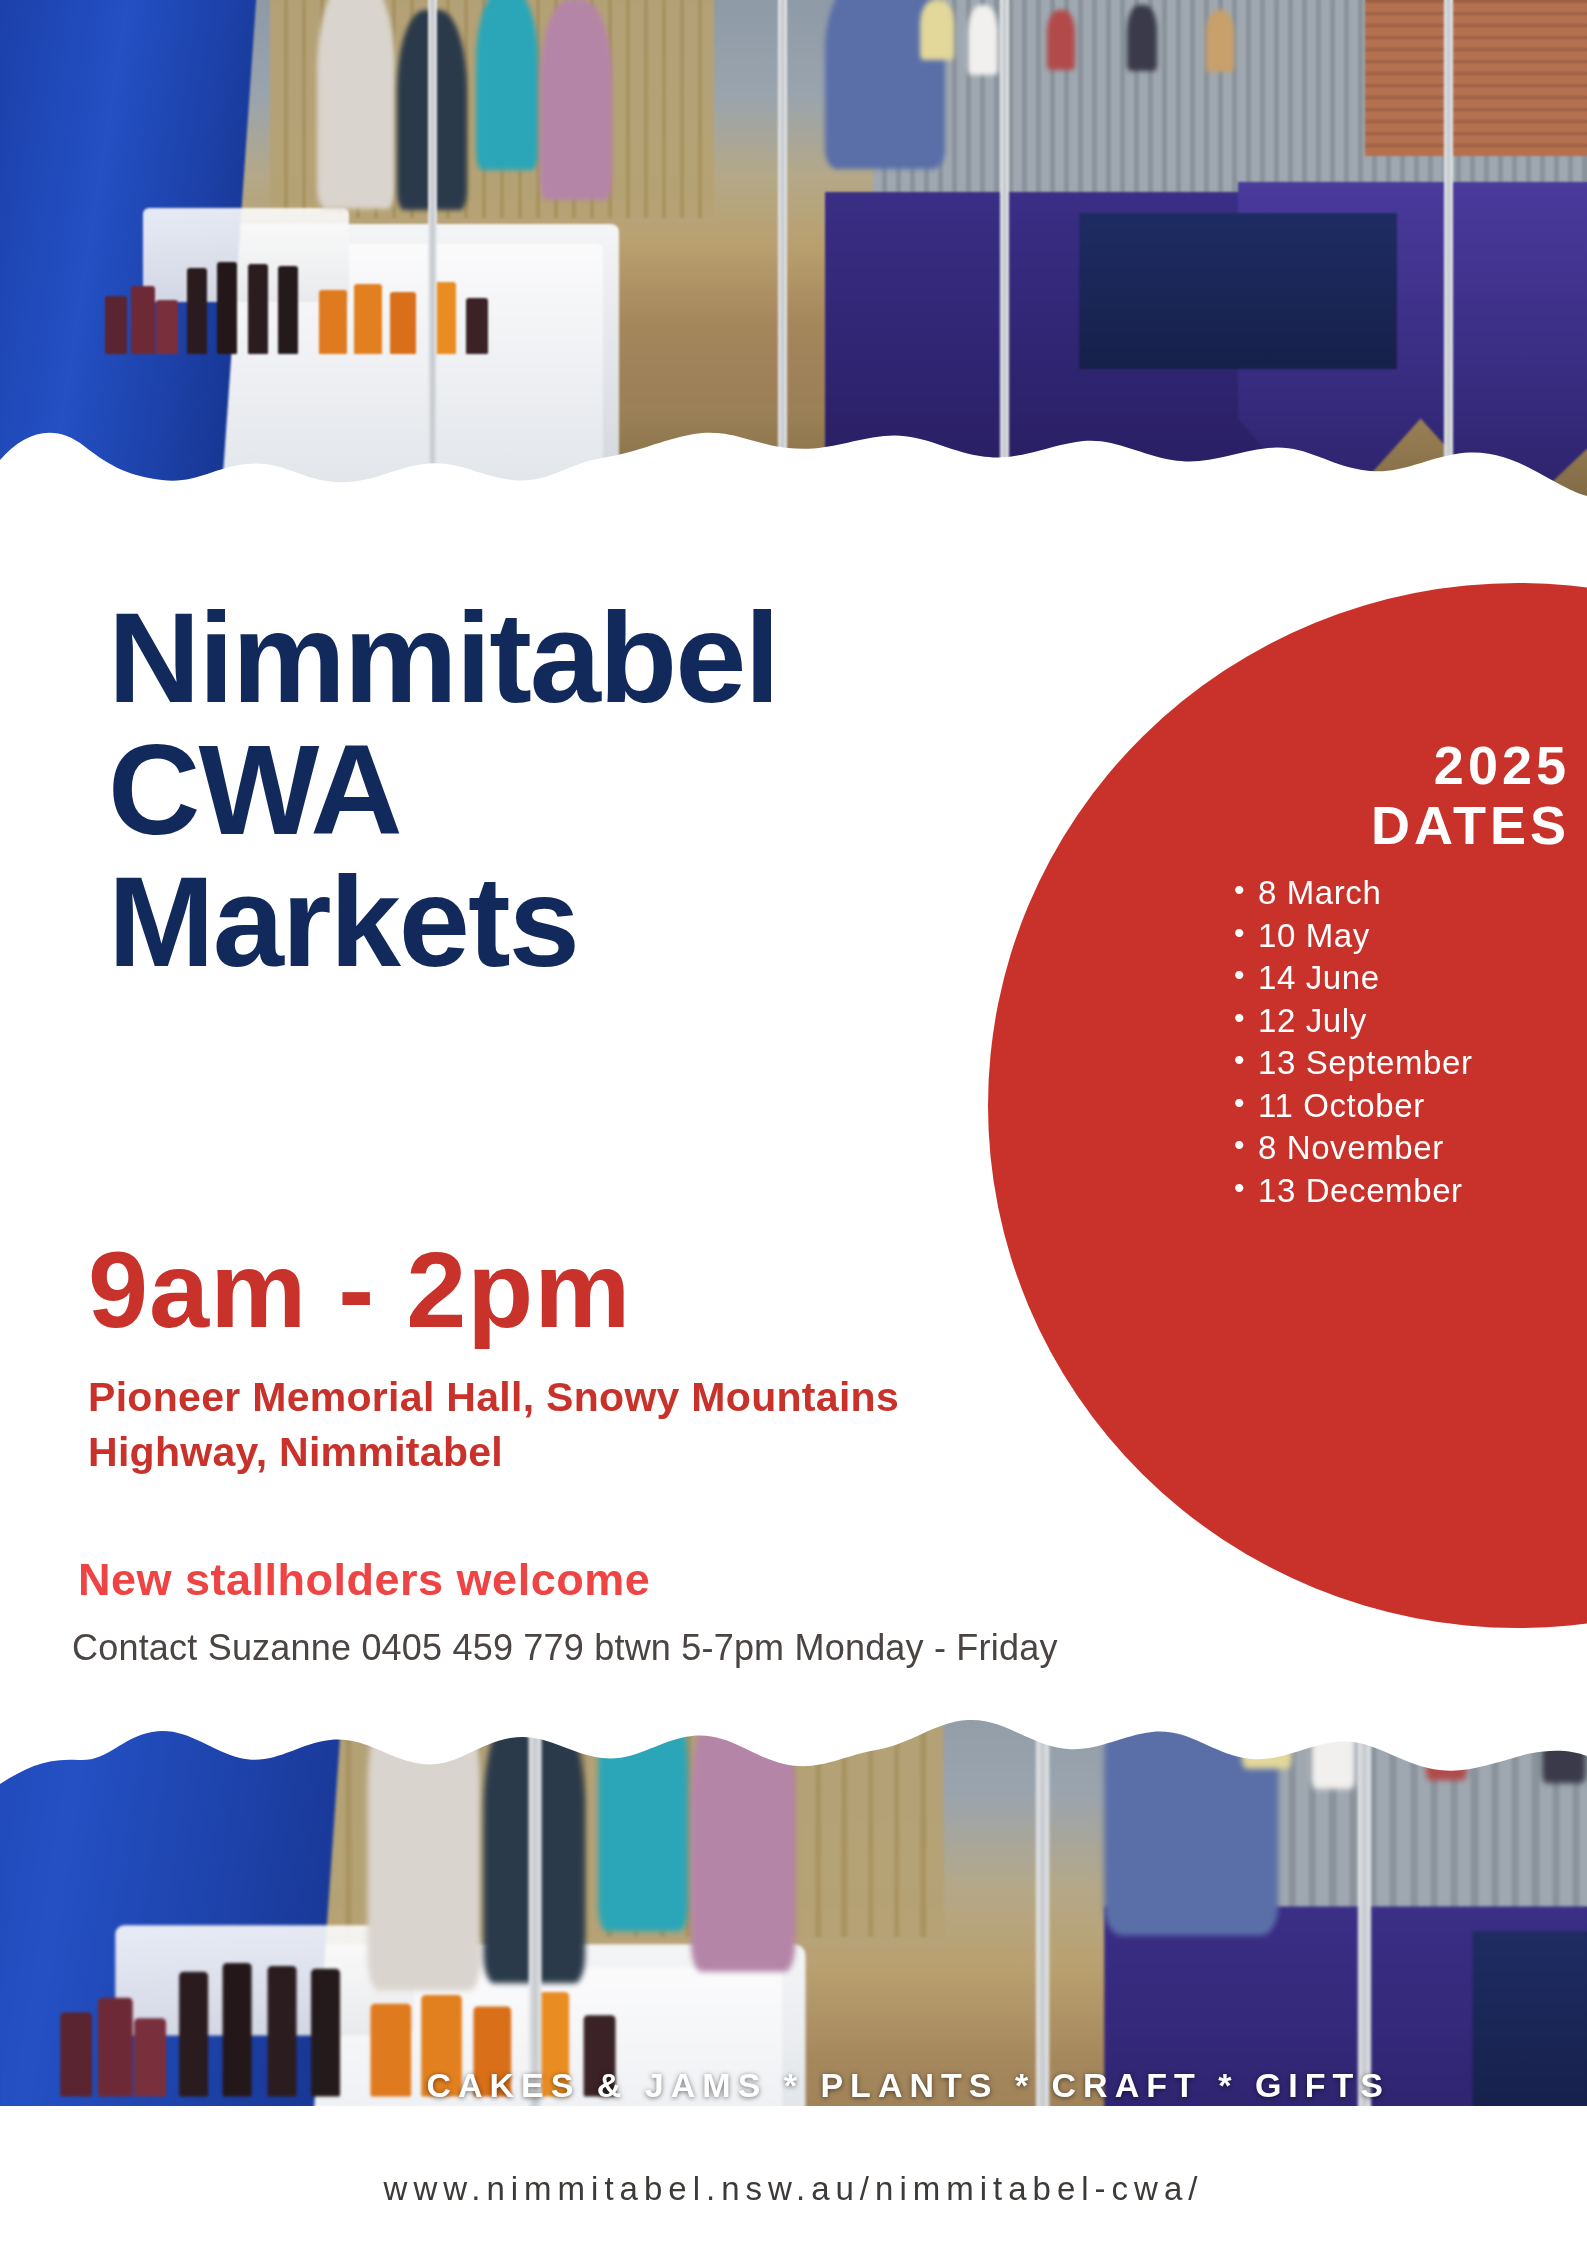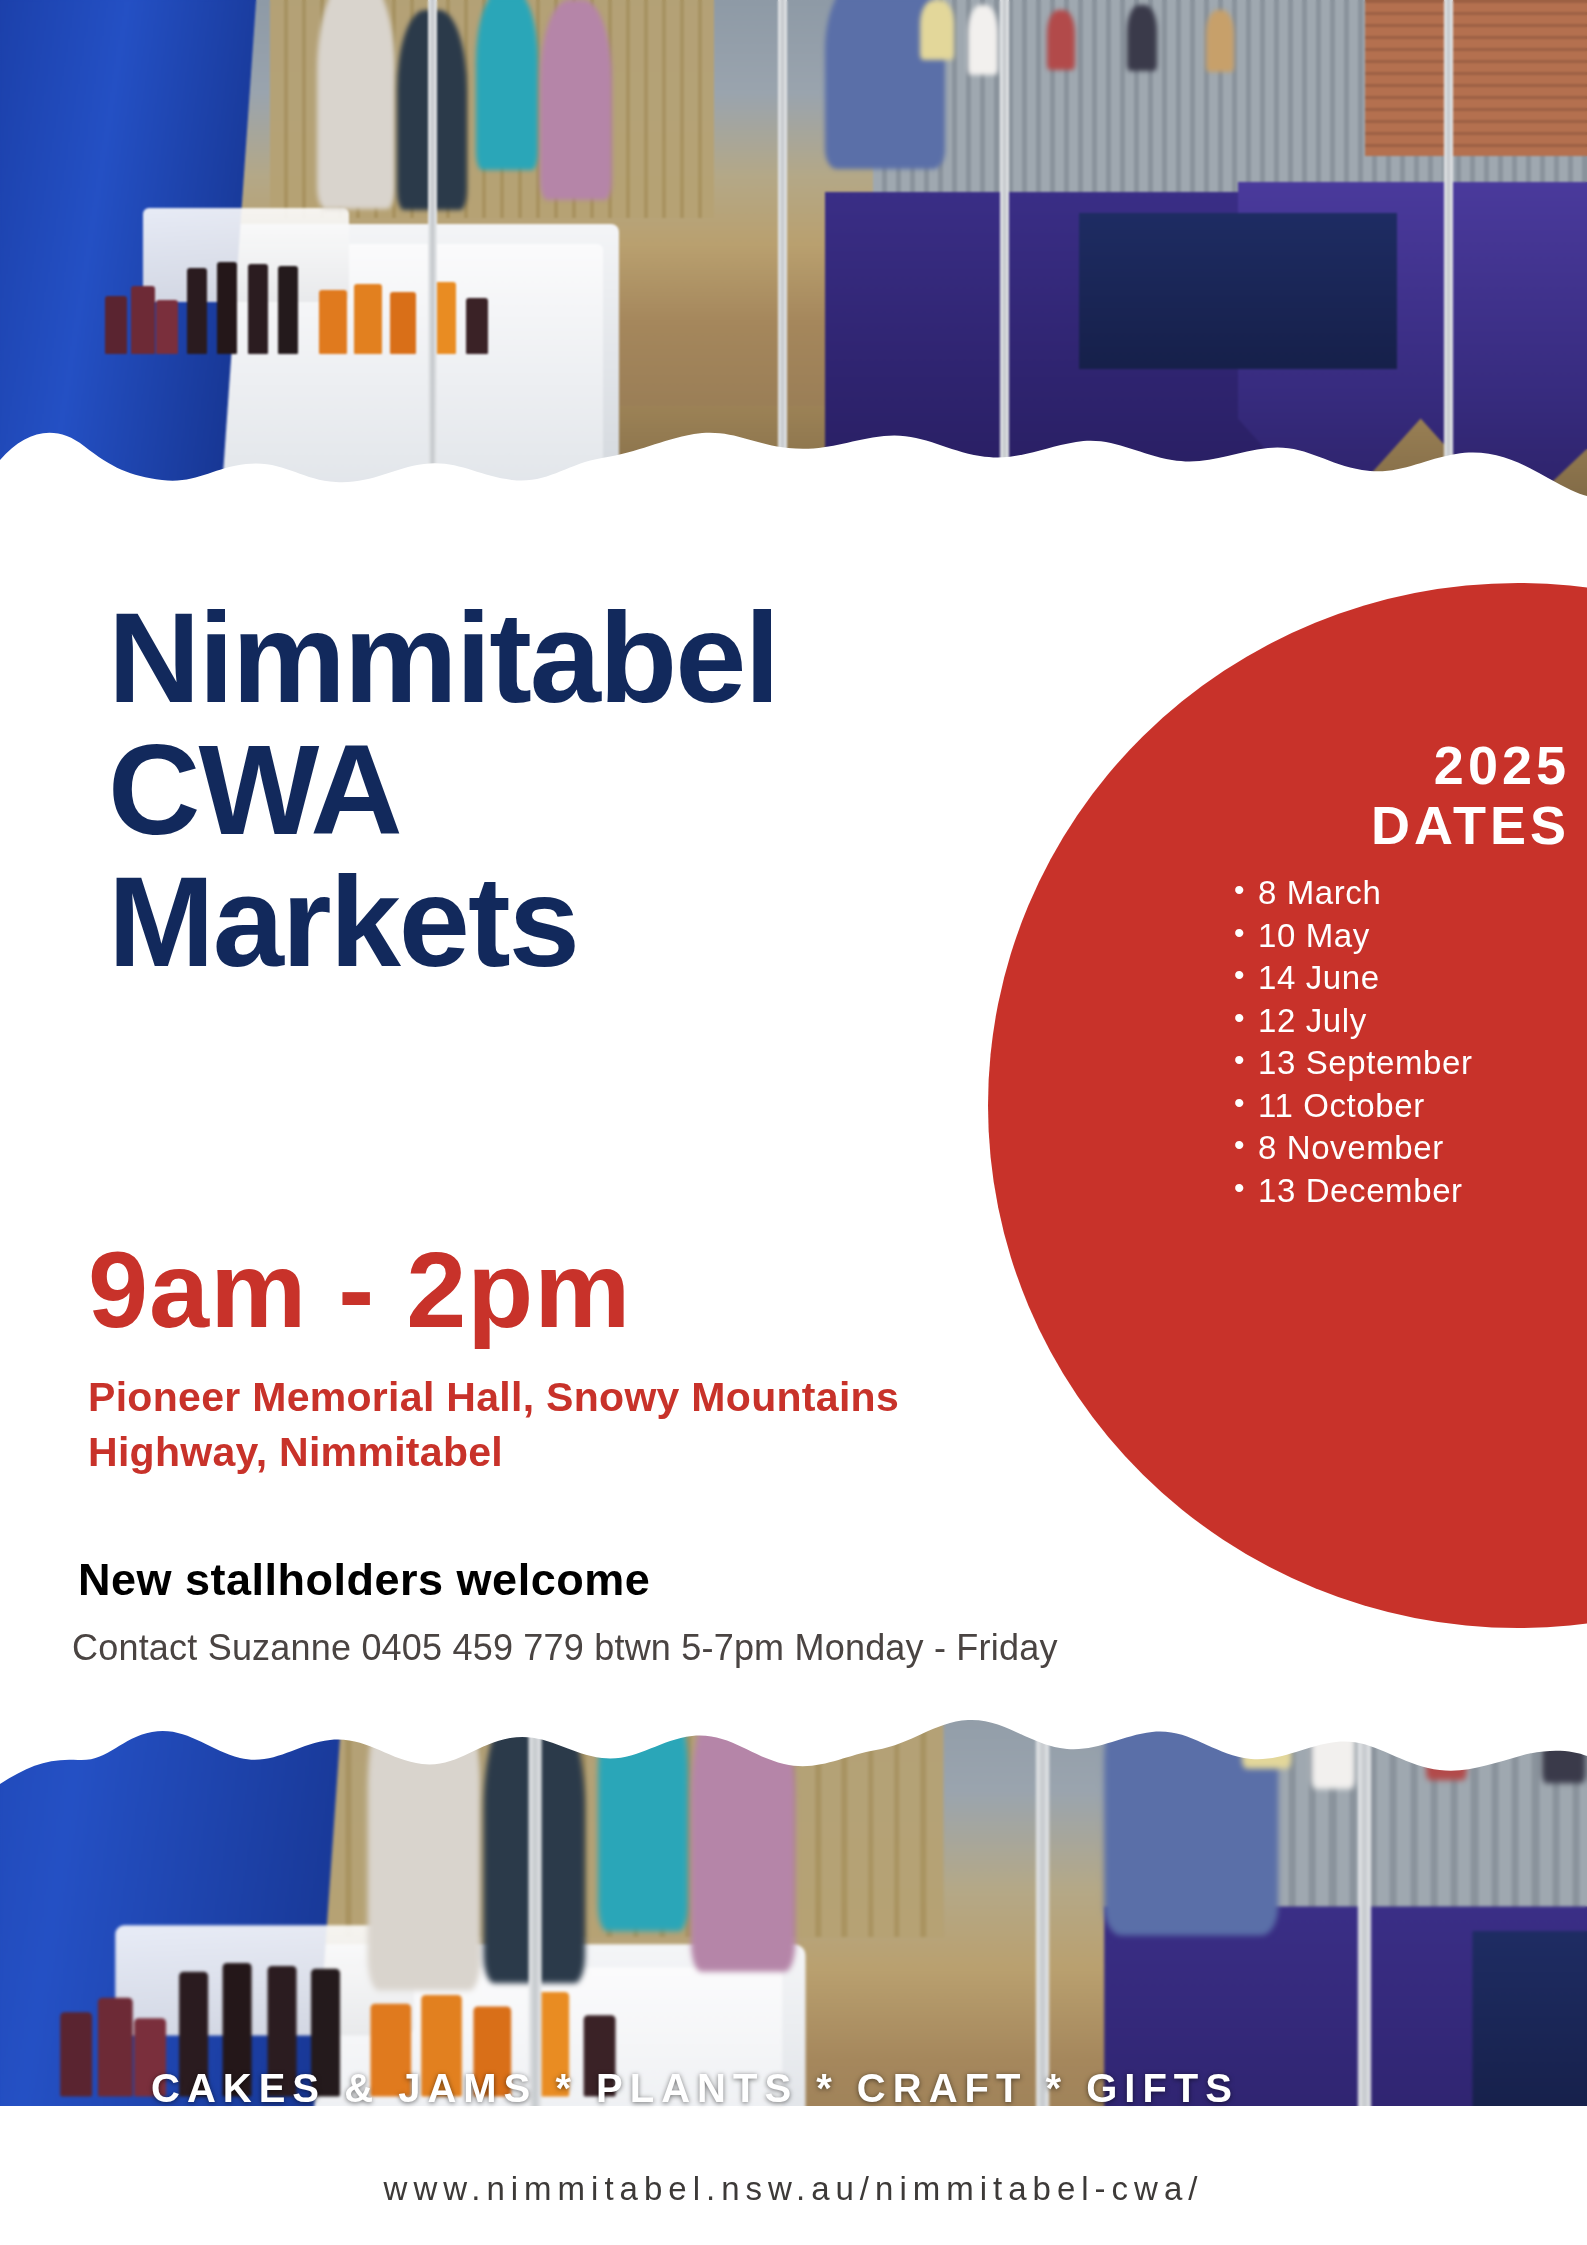--- a/index.html
+++ b/index.html
@@ -146,21 +146,21 @@
   #venue {
     position:absolute; left:88px; top:1370px; width:880px;
     color:#C8322A;
     font-weight:bold;
     font-size:41px;
     line-height:1.35;
     letter-spacing:.3px;
   }
   #stallholders {
     position:absolute; left:78px; top:1554px;
-    color:#000000;
+    color:#ef4444;
     font-weight:bold;
     font-size:45px;
     letter-spacing:.5px;
   }
   #contact {
     position:absolute; left:72px; top:1627px;
     color:#4A4442;
     font-size:36px;
     letter-spacing:.2px;
   }
@@ -191,24 +191,24 @@
   }
   #dates-list li::before {
     content:"\2022";
     position:absolute; left:4px; top:-1px;
     font-size:30px;
   }
 
   
   #banner {
     position:absolute; left:0; top:2066px; width:1390px;
-    text-align:center;
+    text-align:right;
     color:#ffffff;
     font-weight:bold;
-    font-size:40px;
+    font-size:34px;
     letter-spacing:7px;
     text-shadow:0 1px 5px rgba(0,0,0,.55);
     z-index:6;
   }
   #website {
     position:absolute; left:0; top:2170px; width:1587px;
     text-align:center;
     color:#3d3a38;
     font-size:33px;
     letter-spacing:6px;

